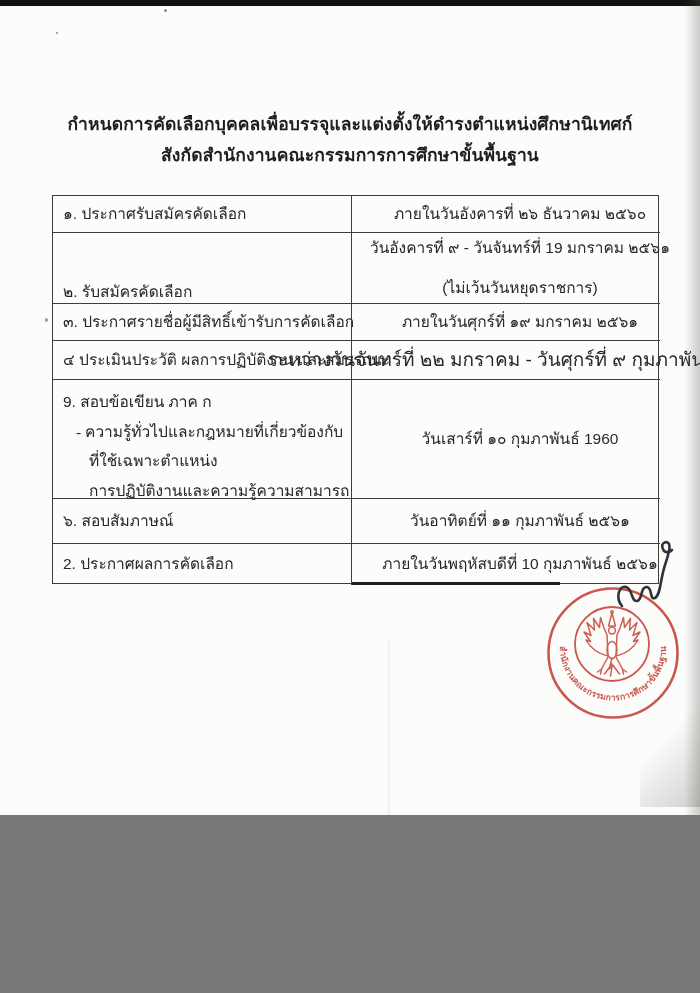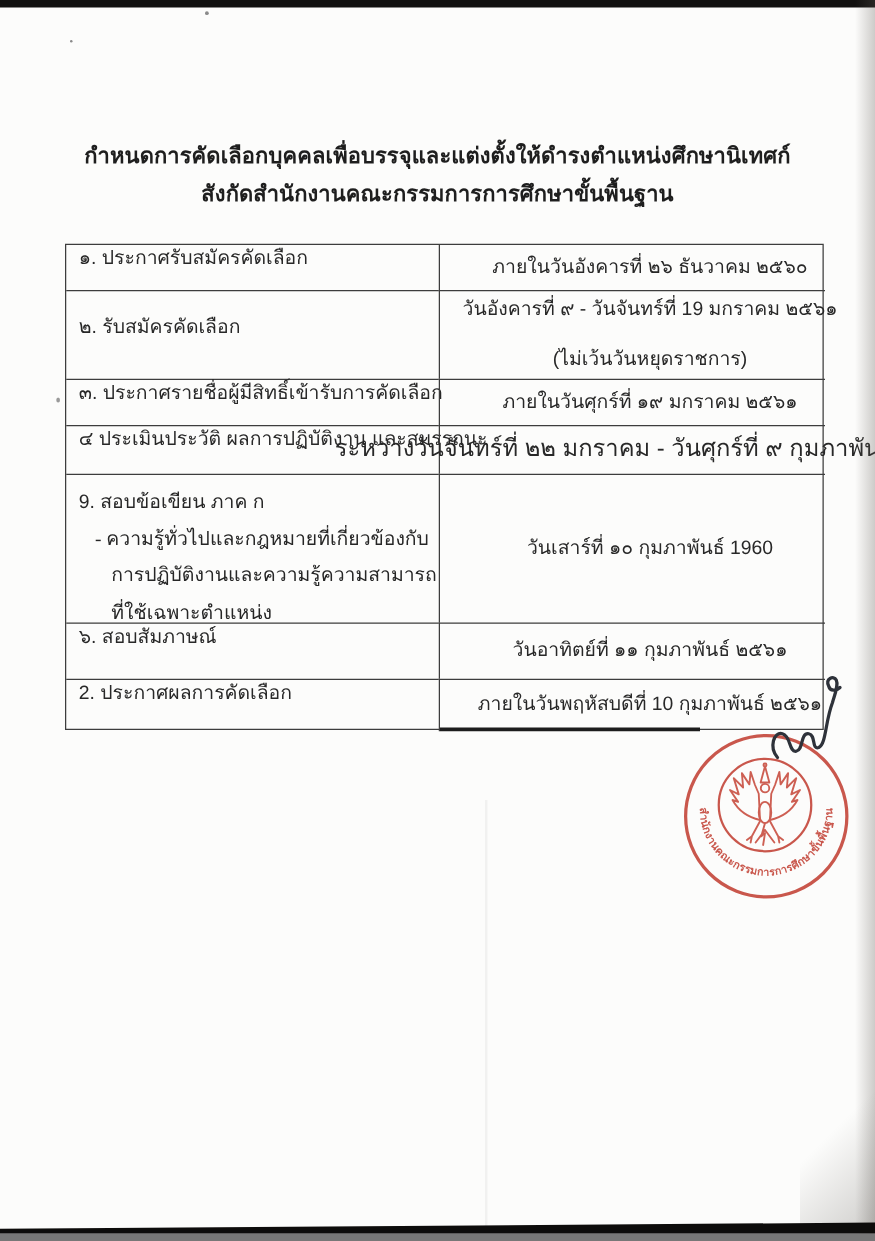--- a/index.html
+++ b/index.html
@@ -1,20 +1,20 @@
 <!DOCTYPE html>
 <html><head>
 <meta charset="utf-8">
 <style>
   html, body { margin: 0; padding: 0; background: #777; }
   * { box-sizing: border-box; }
   .page {
     position: relative;
     width: 700px;
-    height: 987px;
+    height: 815px;
     background: #fcfcfb;
     overflow: hidden;
     font-family: "Liberation Sans", "DejaVu Sans", sans-serif;
     color: #262626;
   }
   
   .scan-bar-top {
     position: absolute; left: 0; top: 0;
     width: 100%; height: 6px; background: #121110;
   }
@@ -61,24 +61,24 @@
   }
   .cell {
     border-top: 1.3px solid #3d3d3d;
     font-size: 15.5px; line-height: 1.45;
     white-space: nowrap;
     overflow: visible;
   }
   .cell.row0 { border-top: none; }
   .cell.col1 { border-left: 1.3px solid #3d3d3d; }
   .activity-cell {
-    display: flex; 
+    display: flex; align-items: center;
     padding-left: 10px; color: #282828;
   }
-  .activity-cell.top-align { align-items: flex-start; padding-top: 18px; }
+  .activity-cell.top-align { align-items: flex-end; padding-top: 1px; }
   .date-cell {
     display: flex; flex-direction: column;
     align-items: center; justify-content: center;
     text-align: center; color: #282828; padding-left: 28px;
   }
   .date-cell .line2 { margin-top: 17px; }
   .date-cell.small { font-size: 19px; }
   .multi-line-cell {
     display: block; padding: 7px 0 0 10px; line-height: 29.5px;
   }
@@ -139,22 +139,22 @@
     <div class="cell col0 activity-cell">
       <span>๔  ประเมินประวัติ ผลการปฏิบัติงาน และสมรรถนะ</span>
     </div>
     <div class="cell col1 date-cell small">
       <span>ระหว่างวันจันทร์ที่ ๒๒ มกราคม - วันศุกร์ที่ ๙ กุมภาพันธ์ ๒๕๖๑</span>
     </div>
 
     <div class="cell col0 multi-line-cell">
       <div>9. สอบข้อเขียน  ภาค ก</div>
       <div class="sub1">- ความรู้ทั่วไปและกฎหมายที่เกี่ยวข้องกับ</div>
+      <div class="sub2">ที่ใช้เฉพาะตำแหน่ง</div>
       <div class="sub2">การปฏิบัติงานและความรู้ความสามารถ</div>
-      <div class="sub2">ที่ใช้เฉพาะตำแหน่ง</div>
     </div>
     <div class="cell col1 date-cell">
       <span>วันเสาร์ที่ ๑๐ กุมภาพันธ์ 1960</span>
     </div>
 
     <div class="cell col0 activity-cell">
       <span>๖. สอบสัมภาษณ์</span>
     </div>
     <div class="cell col1 date-cell">
       <span>วันอาทิตย์ที่ ๑๑ กุมภาพันธ์ ๒๕๖๑</span>

